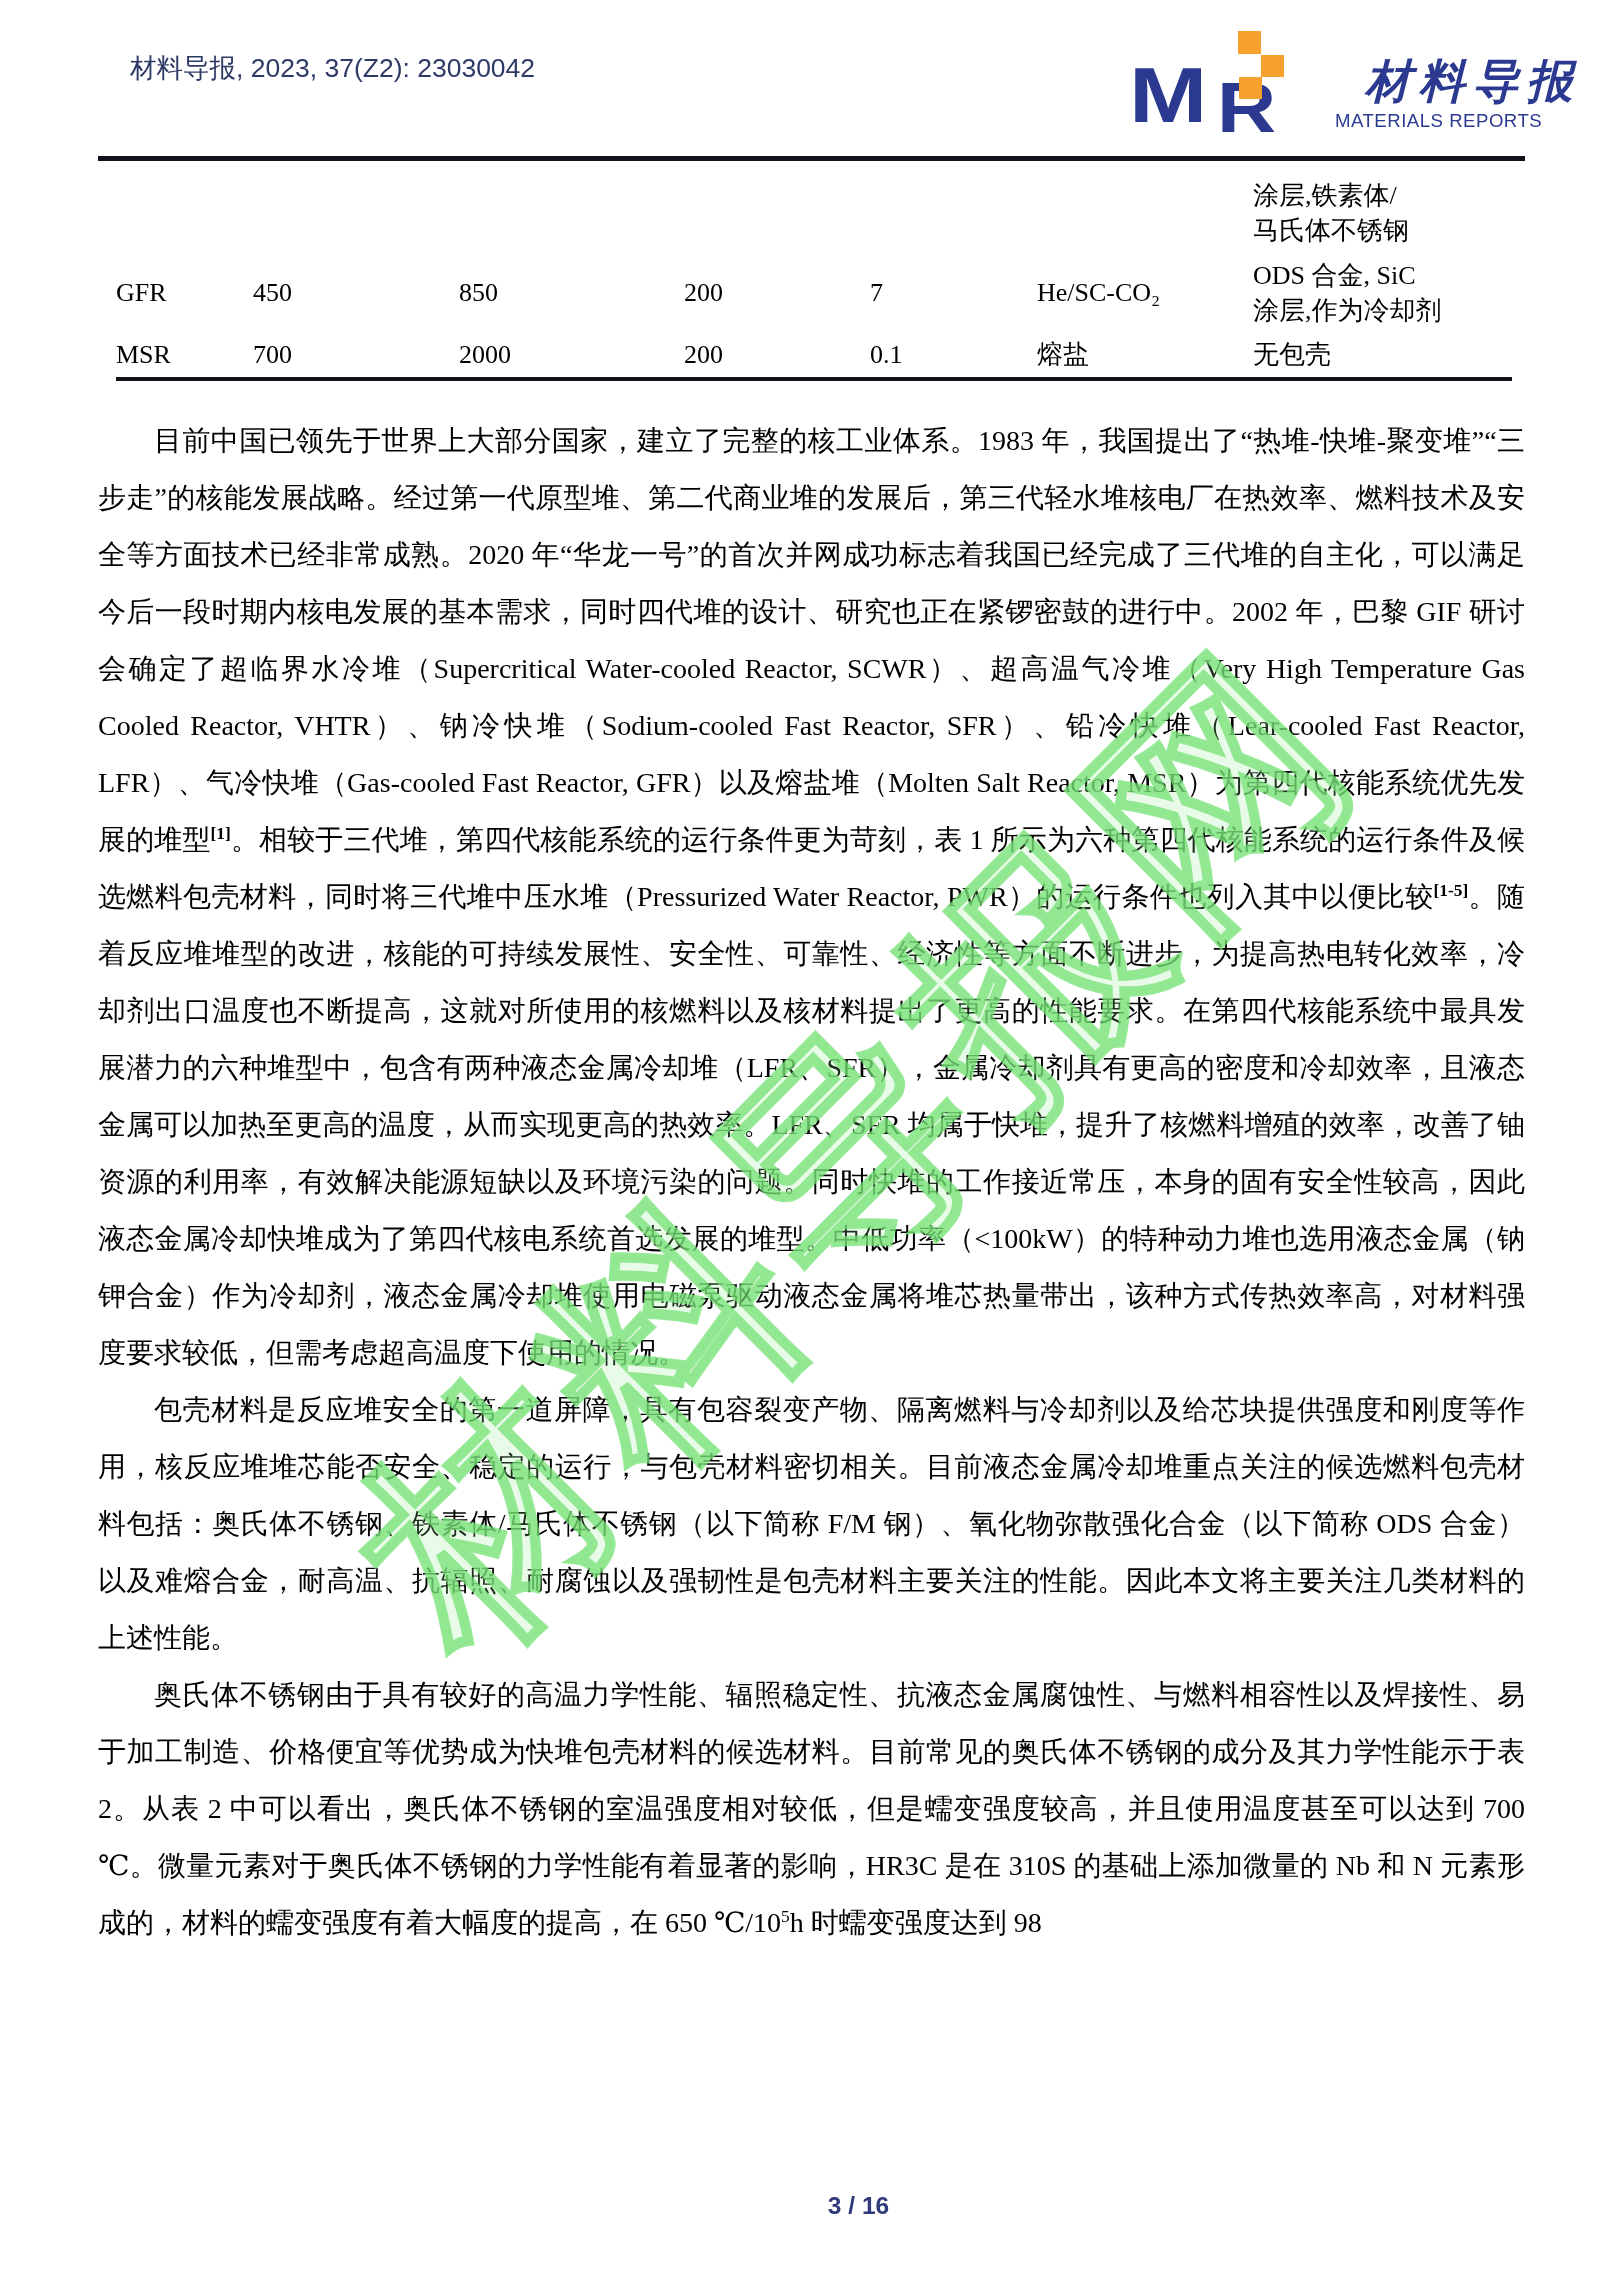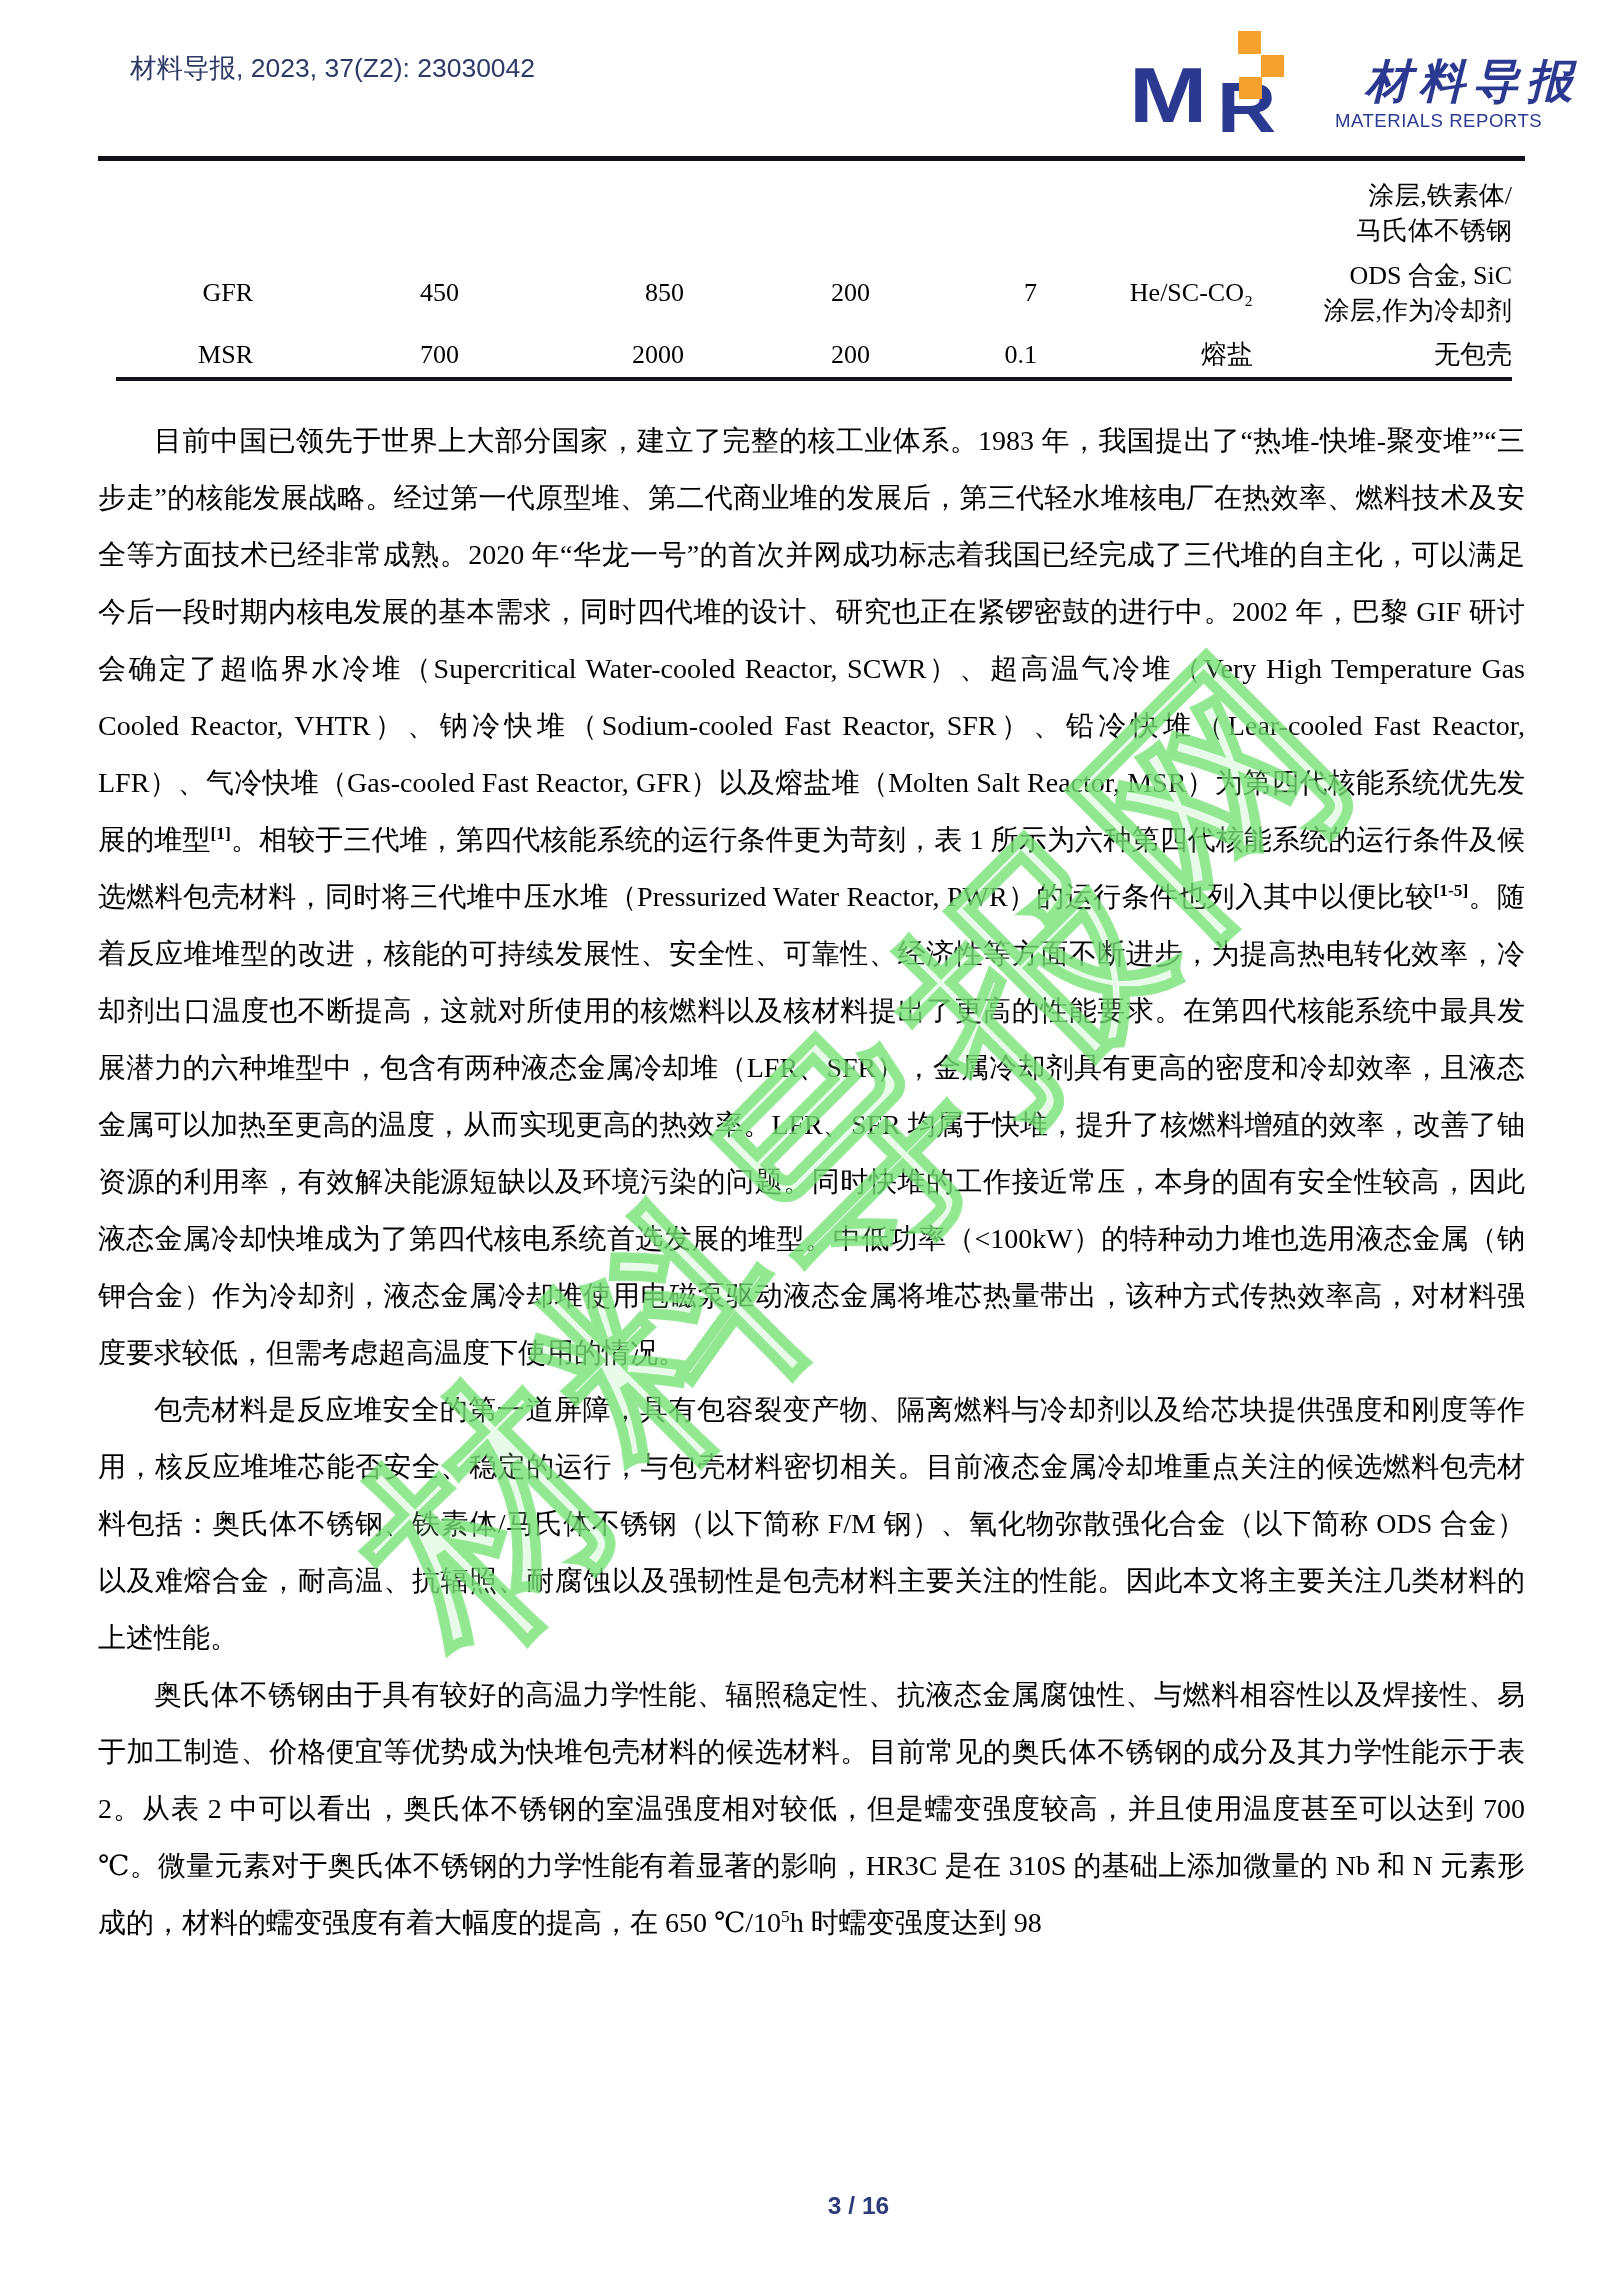--- a/index.html
+++ b/index.html
@@ -25,21 +25,21 @@
   .logo .cn{position:absolute;left:214px;top:27.4px;width:196px;
             font-weight:bold;font-style:italic;font-size:46px;letter-spacing:7.8px;
             color:#2b3a90;white-space:nowrap;margin-left:28px;}
   .logo .en{position:absolute;left:212px;top:86px;width:206px;
             font-family:"Liberation Sans","DejaVu Sans",sans-serif;
             font-weight:normal;font-size:18.6px;letter-spacing:0.5px;color:#2b3a90;white-space:nowrap;}
 
   
   .tblwrap{position:absolute;left:116px;top:173px;width:1396px;border-bottom:4.9px solid #12121a;}
   table{width:100%;border-collapse:collapse;}
-  td{font-size:26px;line-height:35px;text-align:right;vertical-align:middle;
+  td{font-size:26px;line-height:35px;text-align:left;vertical-align:middle;
      padding:4.9px 0;white-space:pre-line;}
 
   
   .bodytext{position:absolute;left:98px;top:412px;width:1427px;
             font-size:28px;line-height:57px;text-align:justify;}
   p.para{margin:0;text-indent:2em;}
   sup{font-size:.62em;line-height:0;}
   sup.b{font-weight:bold;}
   .sec-h{margin:53px 0 15.7px 0;font-size:30px;font-weight:bold;}
   .sec-h .num{margin-right:27.4px;}

